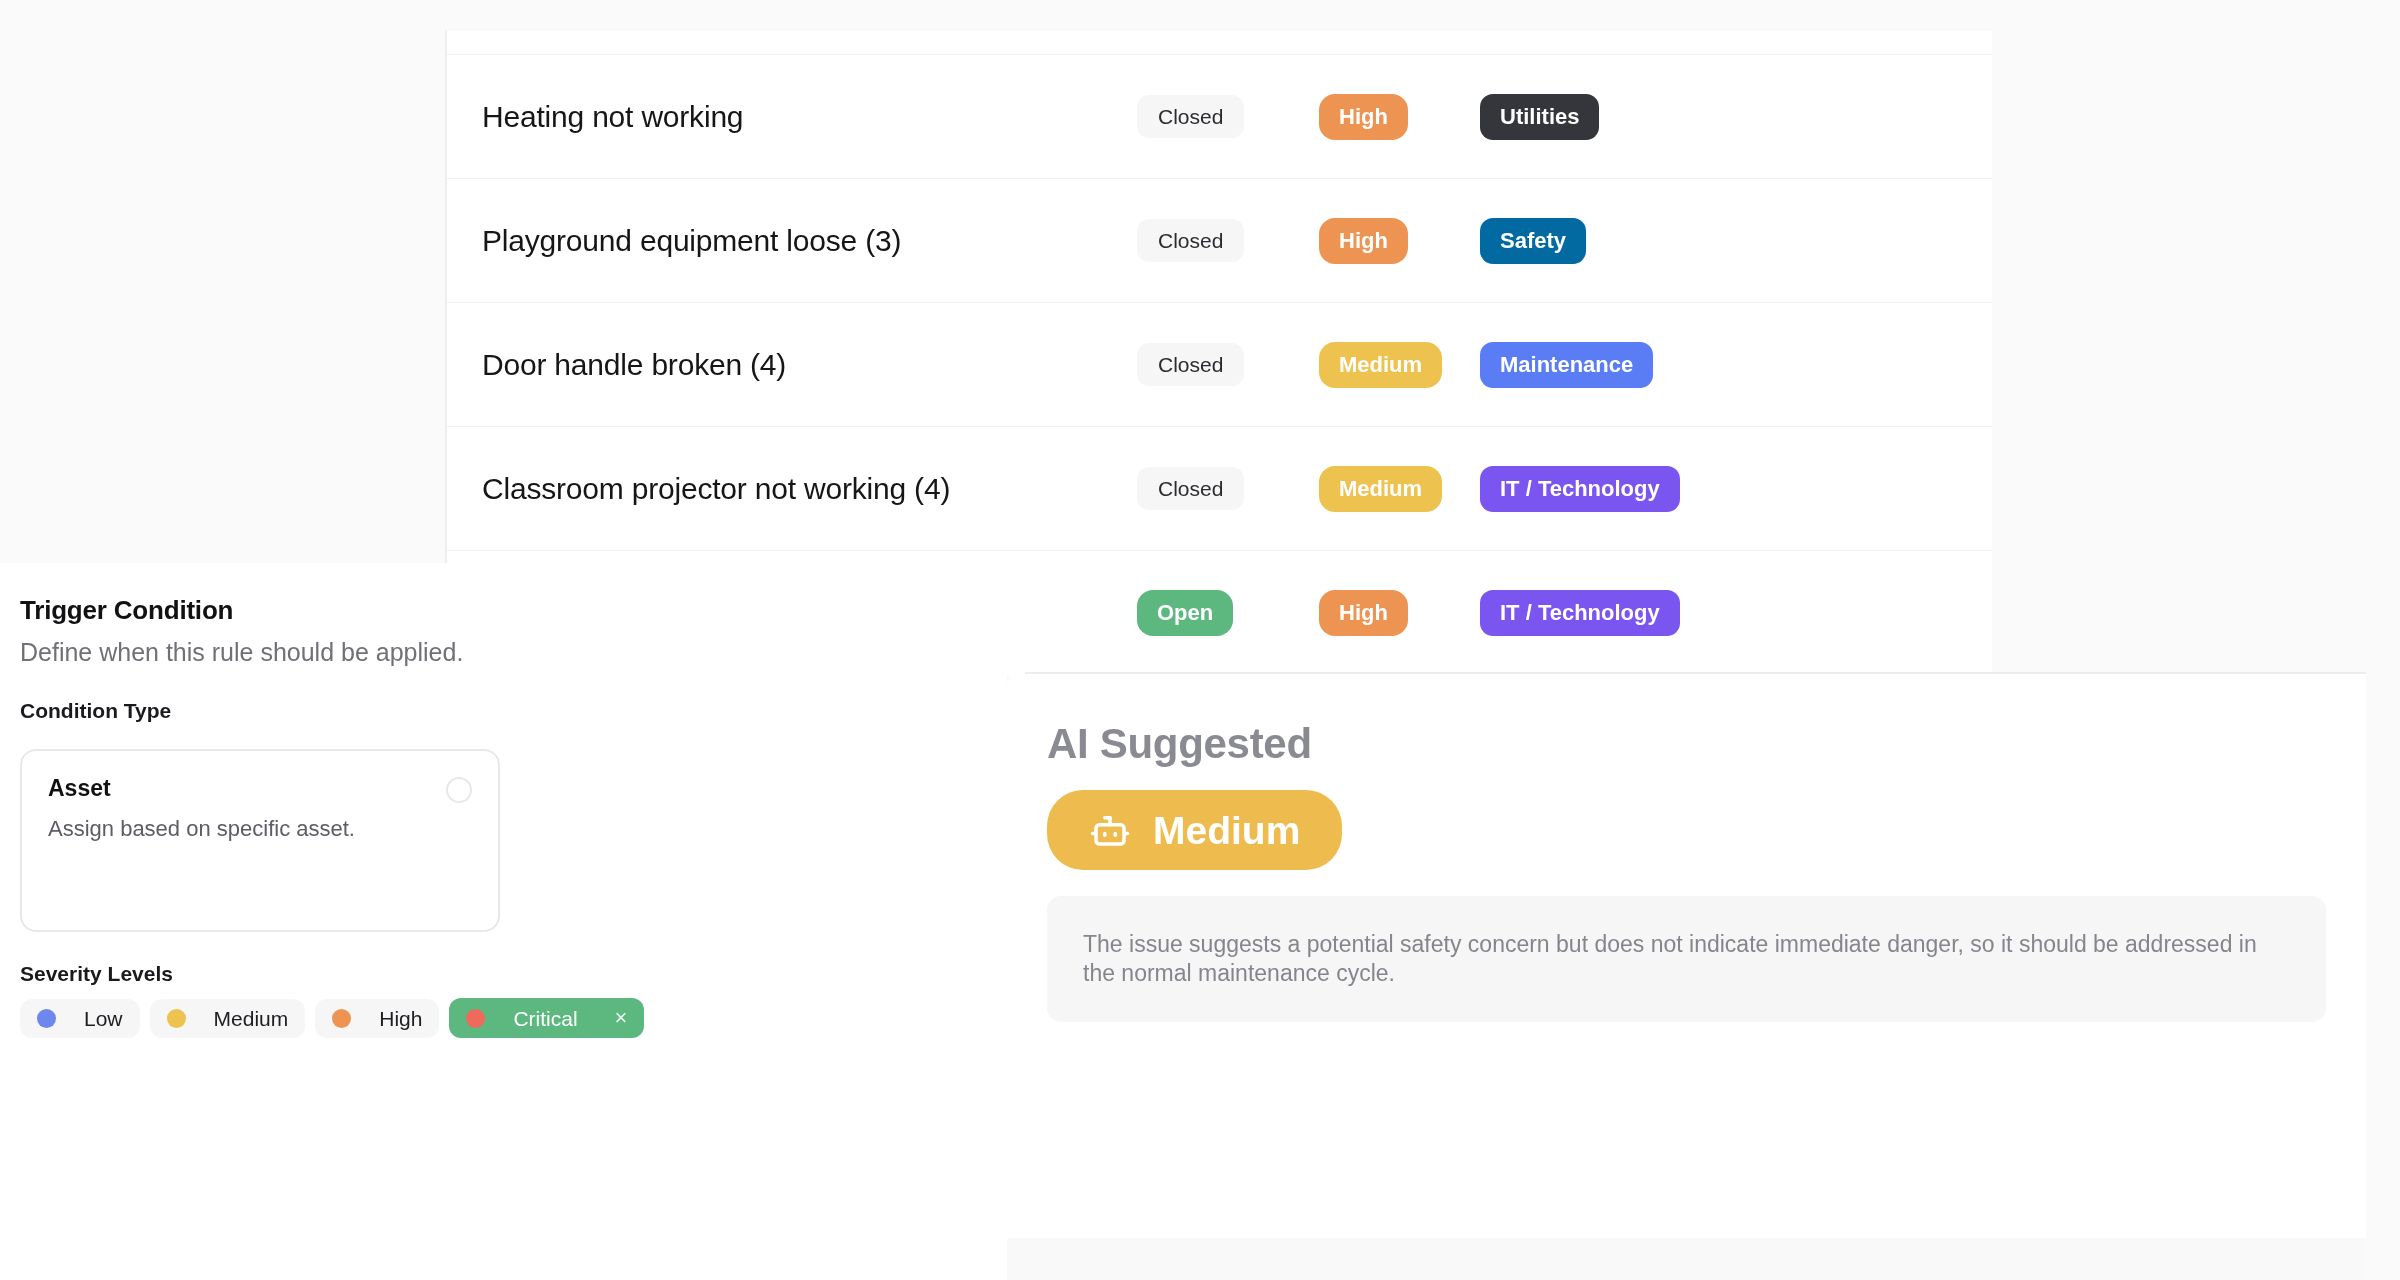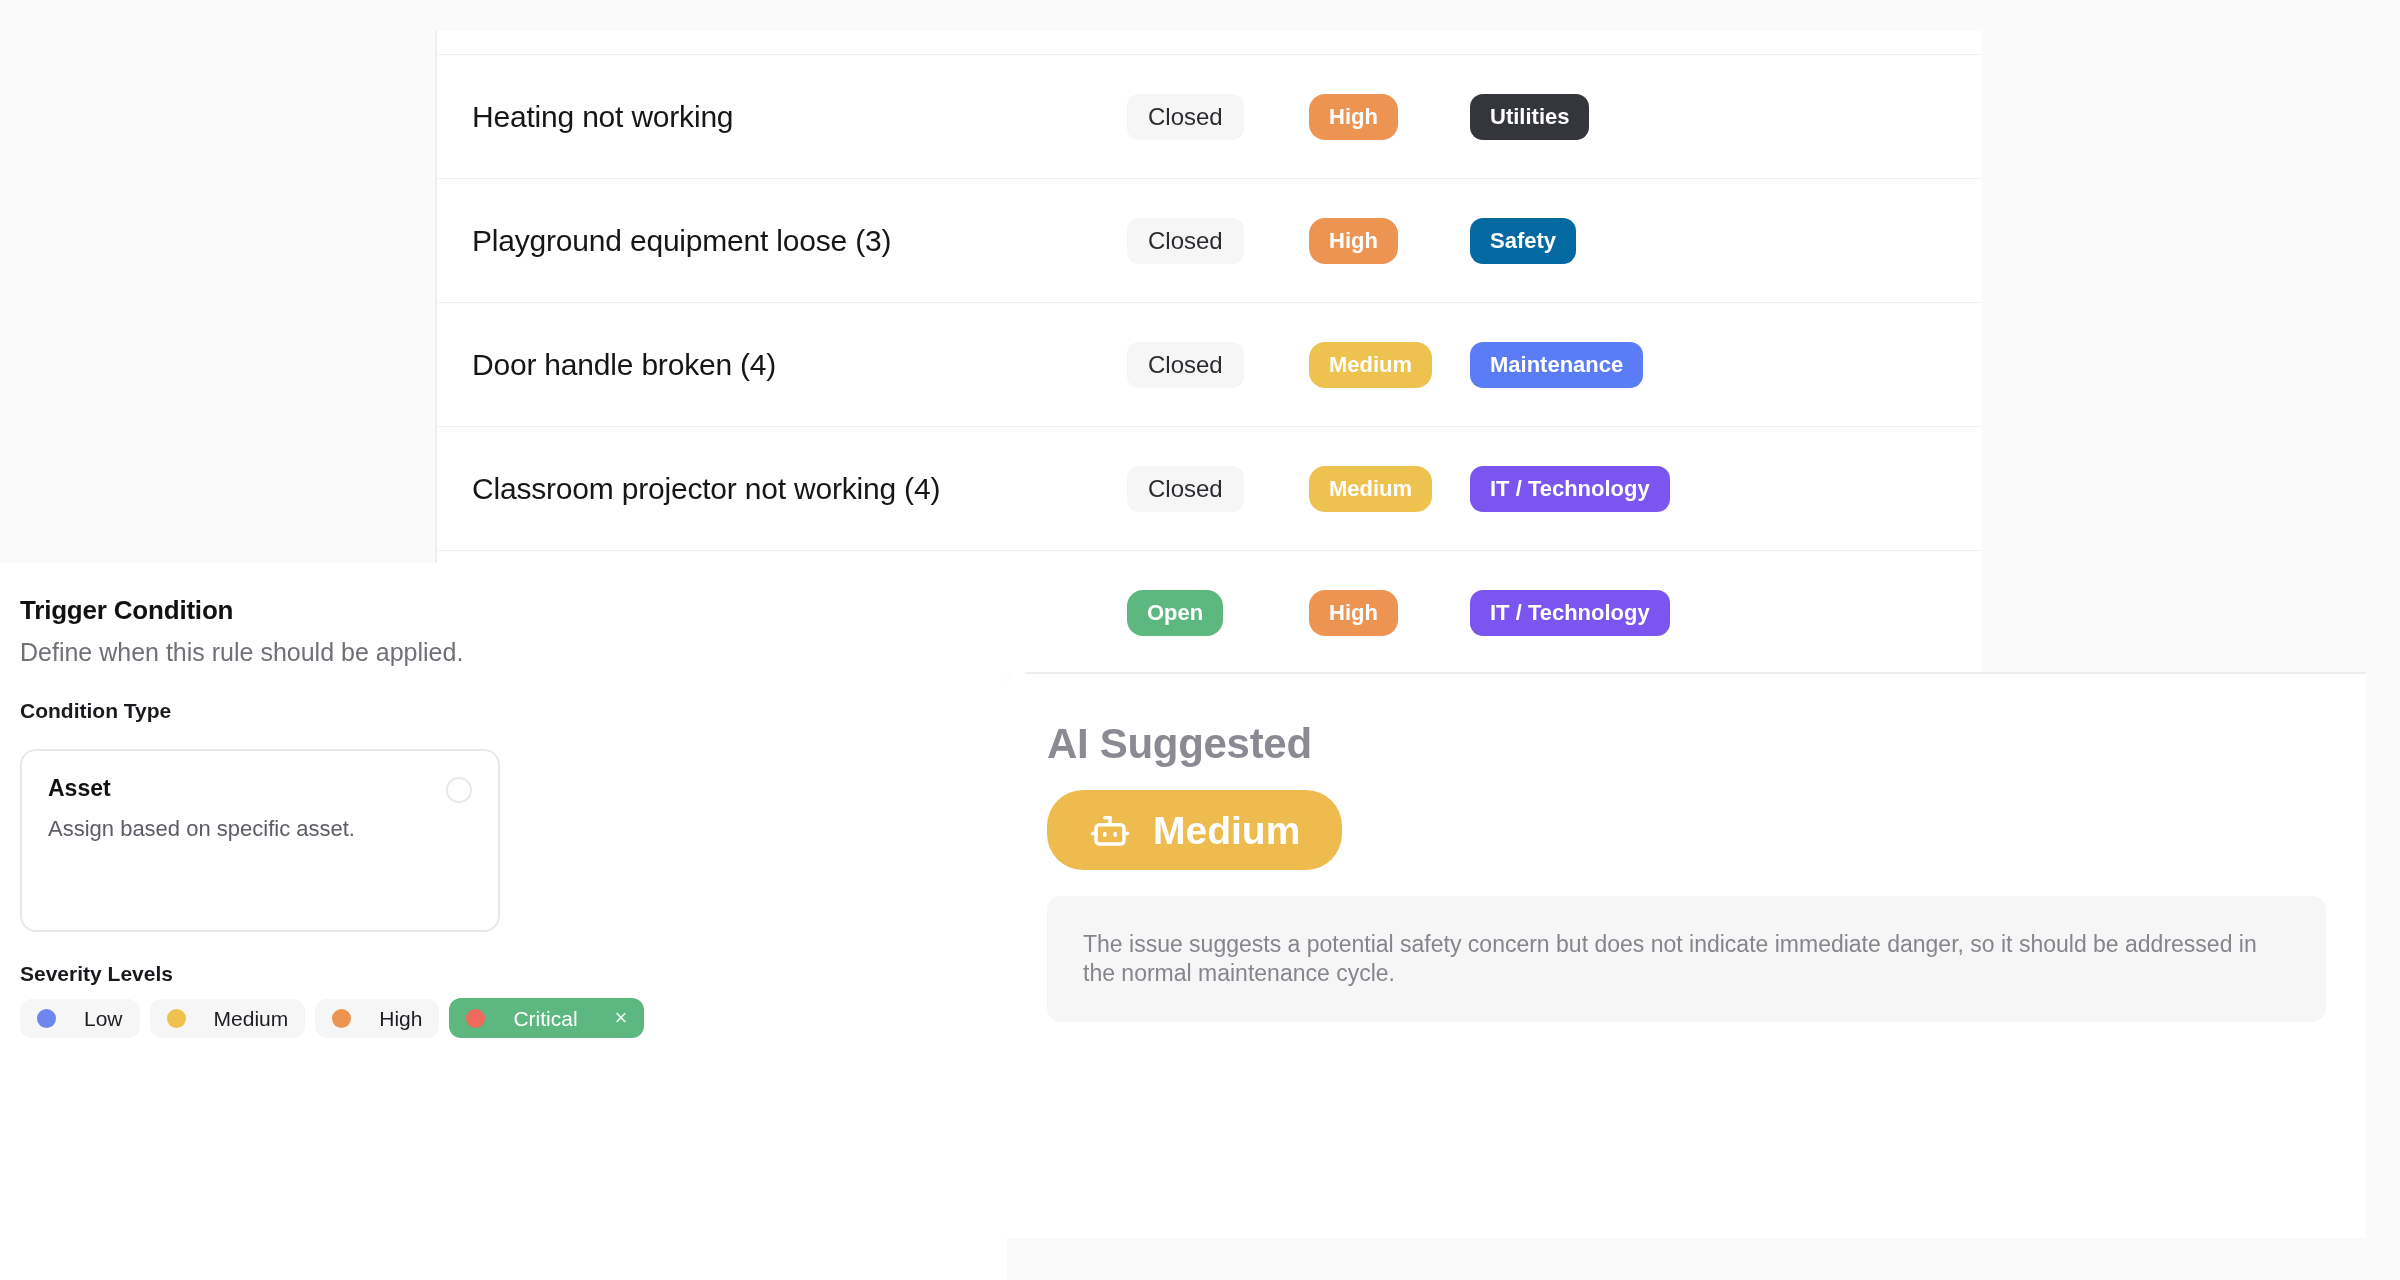--- a/index.html
+++ b/index.html
@@ -7,21 +7,21 @@
     width: 2400px; height: 1280px;
     background: #fafafa;
     font-family: "Liberation Sans", sans-serif;
     overflow: hidden;
     position: relative;
   }
 
   
   #issues-panel {
     position: absolute;
-    left: 435px; top: 31px;
+    left: 445px; top: 31px;
     width: 1547px; height: 645px;
     background: #ffffff;
     border-left: 2px solid #eceef0;
     z-index: 1;
   }
   .table-top-strip {
     height: 24px;
     border-bottom: 1px solid #eef0f1;
   }
   .issue-row {
@@ -40,21 +40,21 @@
     letter-spacing: -0.2px;
     white-space: nowrap;
   }
   .cell-status { flex: 0 0 182px; display: flex; }
   .cell-severity { flex: 0 0 161px; display: flex; }
   .cell-category { flex: 0 0 auto; display: flex; }
 
   .pill-status {
     background: #f6f6f7;
     color: #2b2b30;
-    font-size: 24px;
+    font-size: 21px;
     padding: 11px 21px;
     border-radius: 12px;
     line-height: 1;
   }
   .badge {
     color: #ffffff;
     font-size: 22px;
     font-weight: 700;
     padding: 12px 20px;
     border-radius: 13px;

